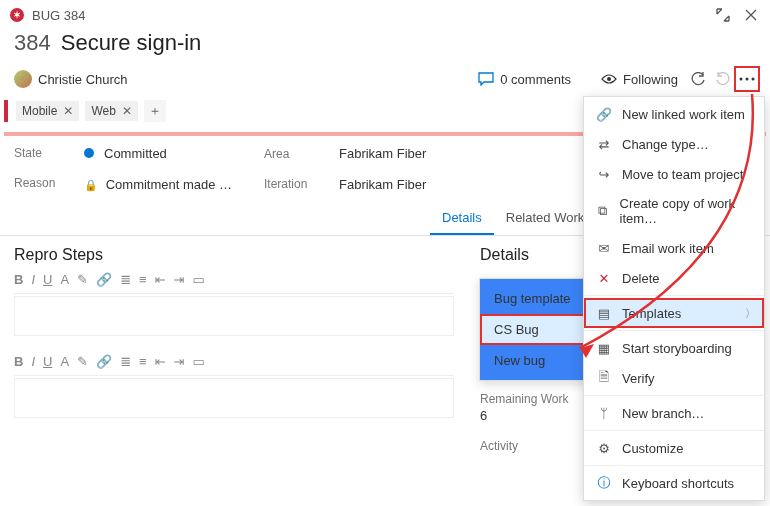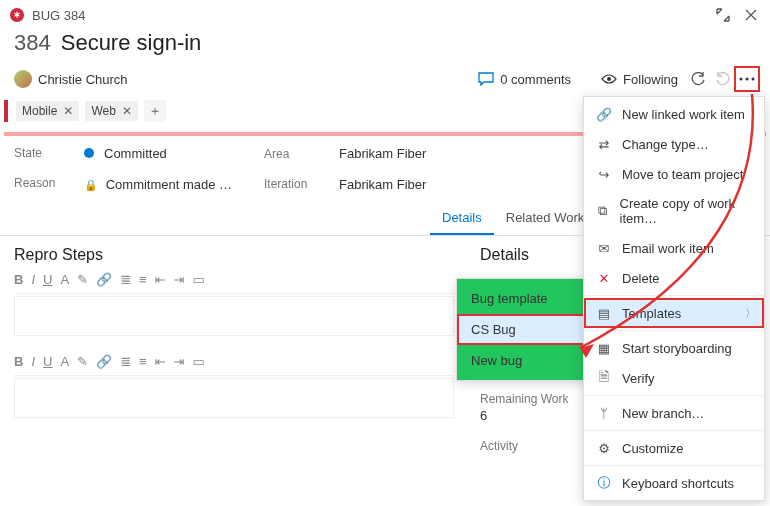--- a/index.html
+++ b/index.html
@@ -50,21 +50,21 @@
   .toolbar { display:flex; gap:8px; color:#888; font-size:13px; border-bottom:1px solid #eee; padding-bottom:6px; margin-bottom:2px; align-items:center;}
   .toolbar span { cursor:pointer; font-family:"Segoe UI",Arial;}
   .tb-b{font-weight:bold;} .tb-i{font-style:italic;} .tb-u{text-decoration:underline;}
   .editor { border:1px solid #eee; height:40px; margin-bottom:18px;}
 
   .detail-row { display:flex; align-items:center; gap:8px; color:#555; padding:6px 0; cursor:pointer;}
   .detail-label { color:#777; font-size:12px; padding-top:10px;}
   .detail-val { color:#333; padding:2px 0 6px 0;}
 
   
-  .popup1 { position:absolute; left:456px; top:278px; width:135px; background:#22c55e; border:1px solid #ddd; box-shadow:0 3px 10px rgba(0,0,0,.15); z-index:5; padding:4px 0;}
+  .popup1 { position:absolute; left:479px; top:278px; width:135px; background:#3b82f6; border:1px solid #ddd; box-shadow:0 3px 10px rgba(0,0,0,.15); z-index:5; padding:4px 0;}
   .popup1 .item { padding:8px 14px; color:#333; cursor:pointer;}
   .popup1 .item.hl { background:#dbeeff; }
   .popup1 .item.box { outline:2px solid #e03030; outline-offset:-2px;}
 
   
   .menu { position:absolute; right:5px; top:96px; width:182px; background:#fff; border:1px solid #ddd; box-shadow:0 3px 12px rgba(0,0,0,.18); z-index:6; padding:2px 0;}
   .menu .mi { display:flex; align-items:center; gap:10px; padding:7px 12px; color:#333; cursor:pointer; font-size:13px; position:relative;}
   .menu .mi .ico { width:16px; height:16px; display:flex; align-items:center; justify-content:center; color:#555; font-size:13px;}
   .menu .mi.hl { background:#dbeeff;}
   .menu .mi.box { outline:2px solid #e03030; outline-offset:-2px;}

